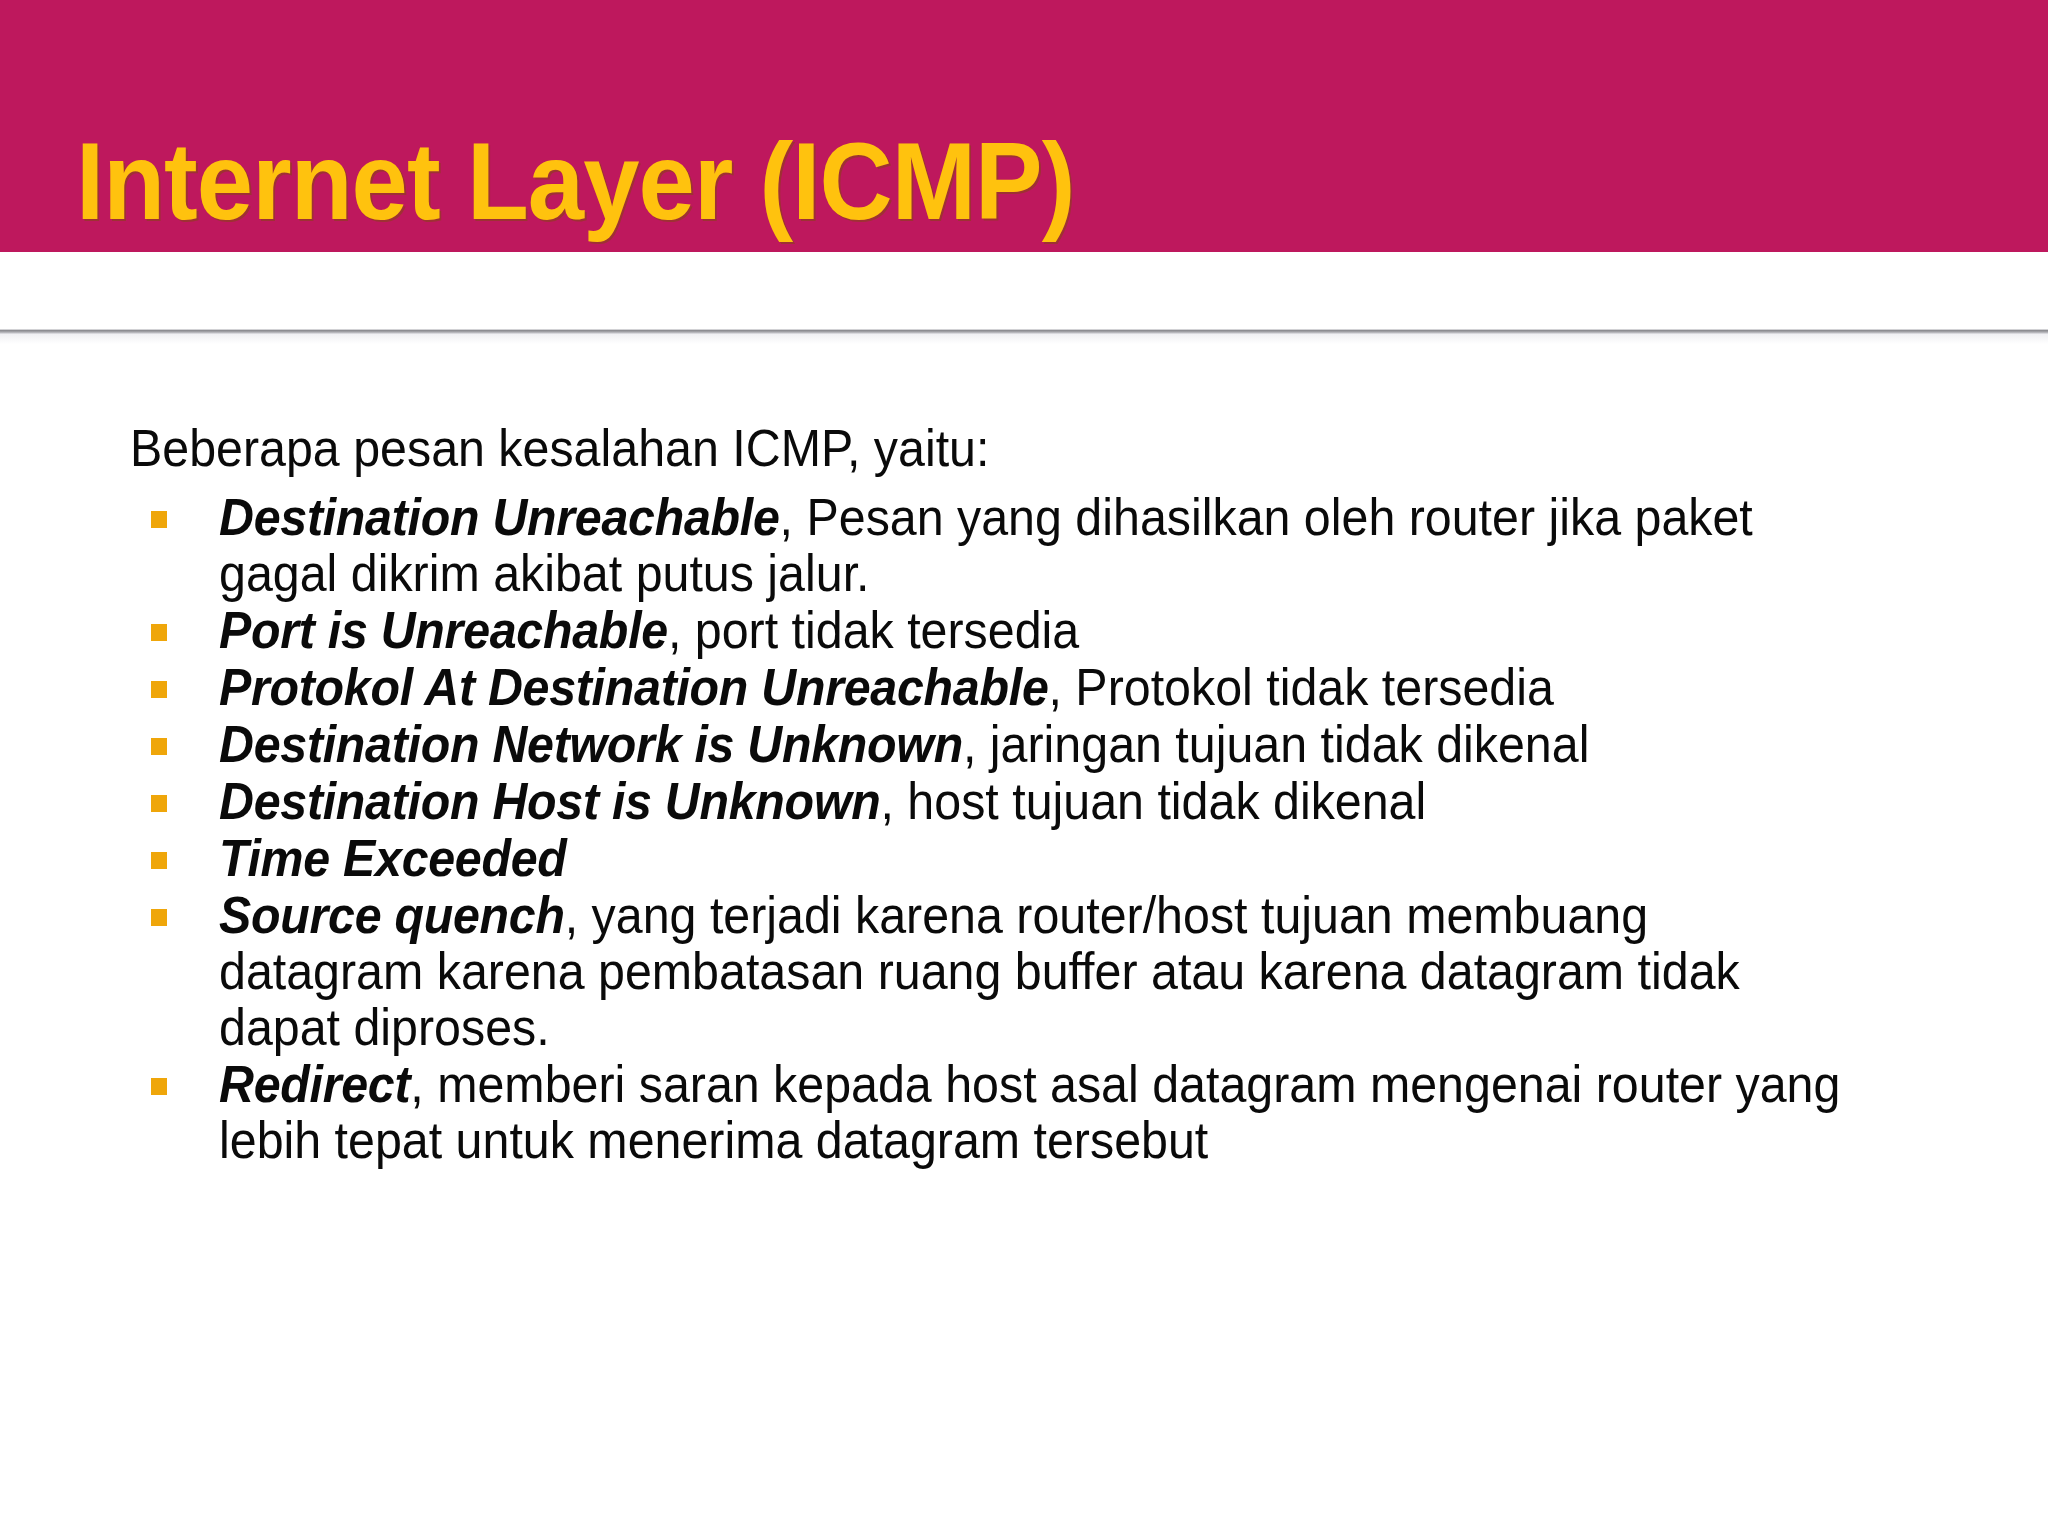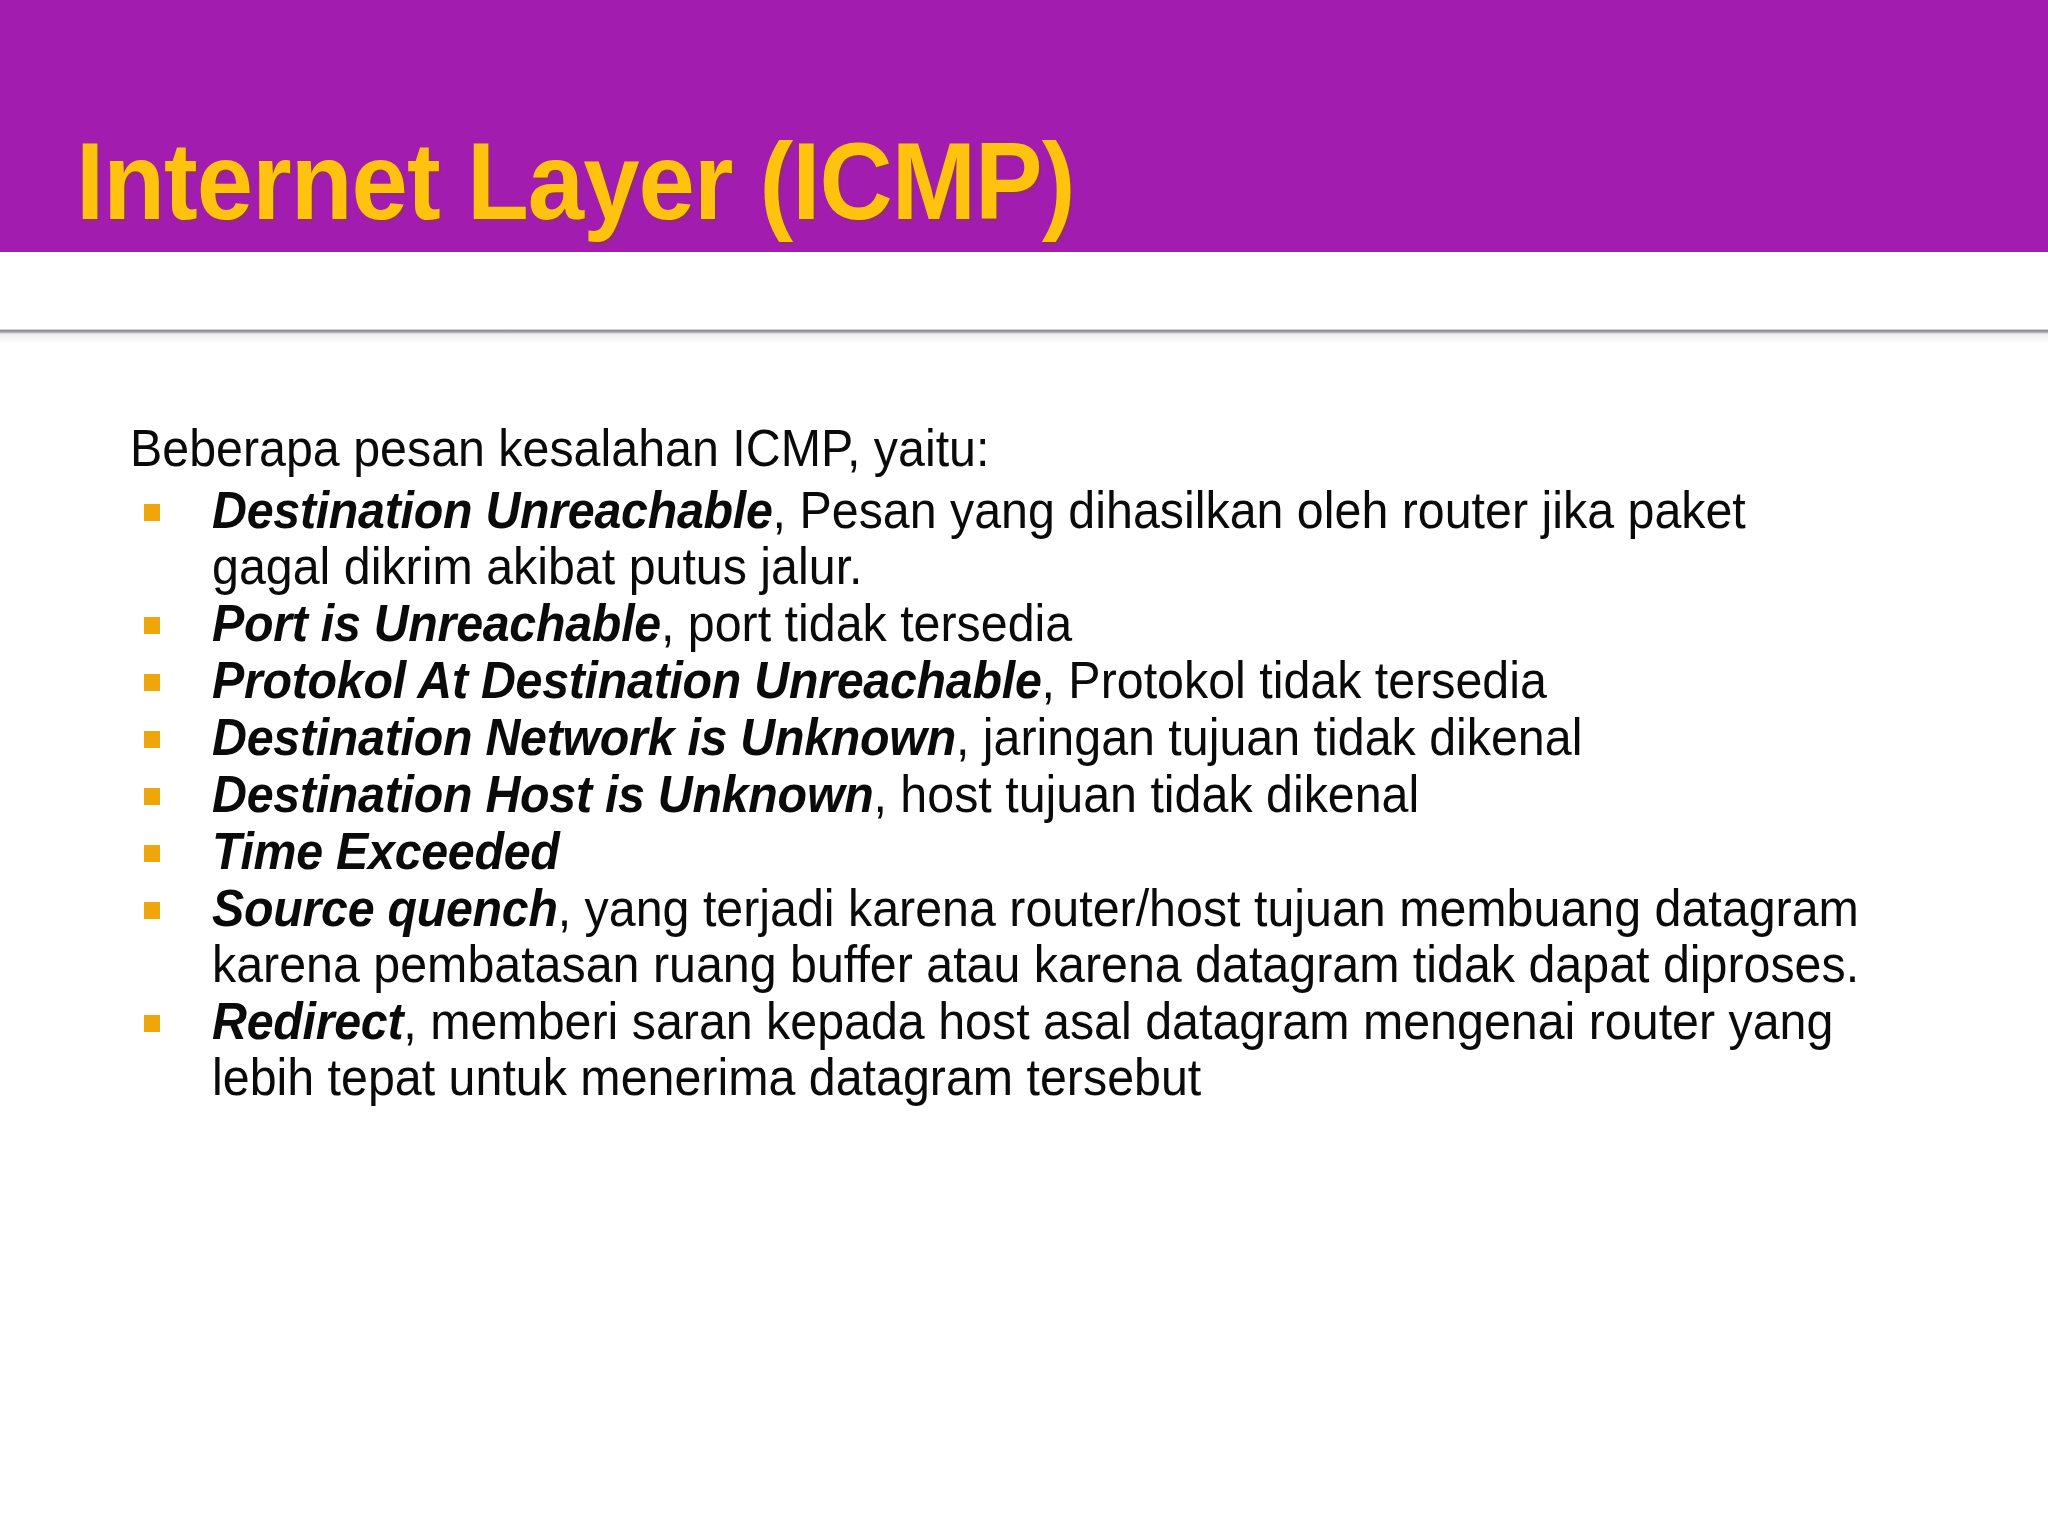--- a/index.html
+++ b/index.html
@@ -16,21 +16,21 @@
     position: relative;
   }
 
   
   .title-band {
     position: absolute;
     left: 0;
     top: 0;
     width: 2048px;
     height: 252px;
-    background: #a21caf;
+    background: #be185d;
     text-align: right;
   }
   .slide-title {
     position: absolute;
     left: 76px;
     top: 122px;
     font-family: "Liberation Sans Narrow", "Liberation Sans", "DejaVu Sans", sans-serif;
     font-weight: bold;
     font-size: 110px;
     line-height: 1.08;
@@ -96,21 +96,21 @@
   .intro-line {
     display: block;
     margin: 0 0 2px 0;
     transform: scaleX(0.93);
     transform-origin: left top;
     white-space: nowrap;
   }
 
   ul.bullet-list {
     list-style: none;
-    margin: 6px;
+    margin: 13px;
     padding: 0;
   }
   ul.bullet-list > li {
     position: relative;
     padding-left: 76px;
     margin: 0 0 1px 0;
   }
   .bullet-marker {
     position: absolute;
     left: 8px;

